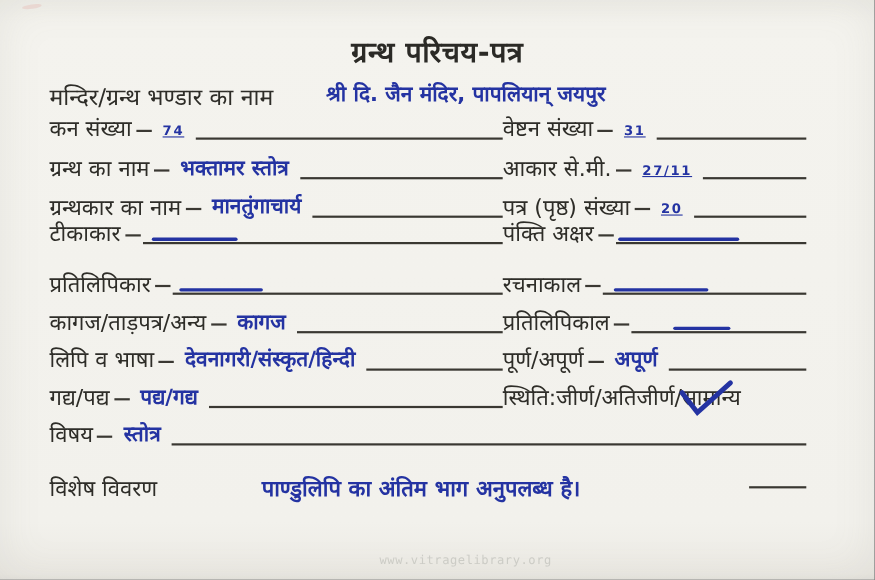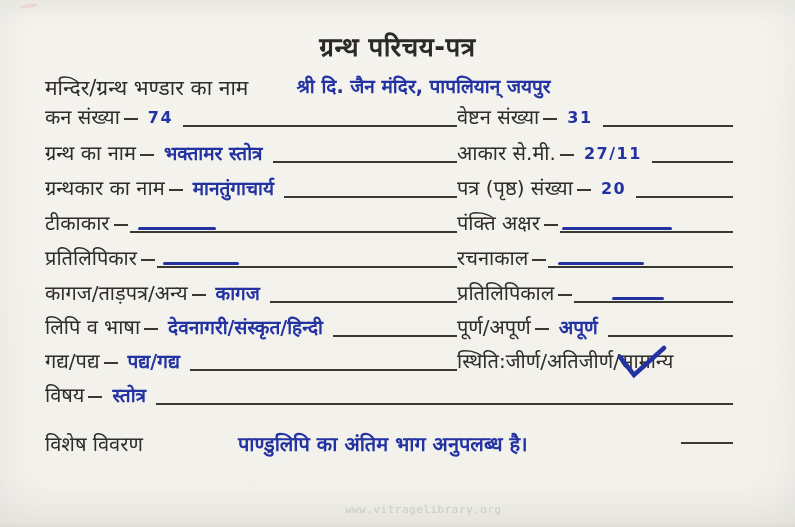--- a/index.html
+++ b/index.html
@@ -30,21 +30,21 @@
   .cell.left{width:412px;flex:0 0 412px;}
   .cell.right{flex:1 1 auto;}
   .lbl{font-size:20px;color:#2e2d28;white-space:nowrap;line-height:1.2;}
   .fill{flex:1;display:flex;align-items:flex-end;position:relative;min-width:12px;}
   .leader{flex:0 0 14px;border-bottom:2px solid #3a3832;margin:0 2px 9px 4px;}
   .rule{flex:1;border-bottom:2px solid #3a3832;margin-bottom:2px;}
   .val{
     color:#2433a2;font-weight:bold;font-size:19px;white-space:nowrap;
     margin:0 10px 0 8px;line-height:1.15;
   }
-  .num{font-size:16px;letter-spacing:1.5px;margin-bottom:2px;}
+  .num{font-size:12px;letter-spacing:1.5px;margin-bottom:2px;text-decoration:underline;}
   .bluedash{
     position:absolute;bottom:5px;height:3px;background:#2433a2;border-radius:2px;
   }
   .checked-word{position:relative;display:inline-block;}
   .check-svg{position:absolute;left:-4px;bottom:-6px;width:52px;height:34px;}
   .notes-row{
     position:absolute;top:432px;left:45px;width:688px;
     display:flex;align-items:center;
   }
   .notes-row .val{margin-left:95px;font-size:20px;}
@@ -126,21 +126,21 @@
     <div class="cell right">
       <span class="lbl">पत्र (पृष्ठ) संख्या</span>
       <span class="fill">
         <span class="leader"></span>
         <span class="val num">20</span>
         <span class="rule"></span>
       </span>
     </div>
   </div>
 
-  <div class="row" style="top:205px">
+  <div class="row" style="top:194px">
     <div class="cell left">
       <span class="lbl">टीकाकार</span>
       <span class="fill">
         <span class="leader"></span>
         <span class="rule"></span>
         <span class="bluedash" style="left:28px;width:78px"></span>
       </span>
     </div>
     <div class="cell right">
       <span class="lbl">पंक्ति अक्षर</span>

